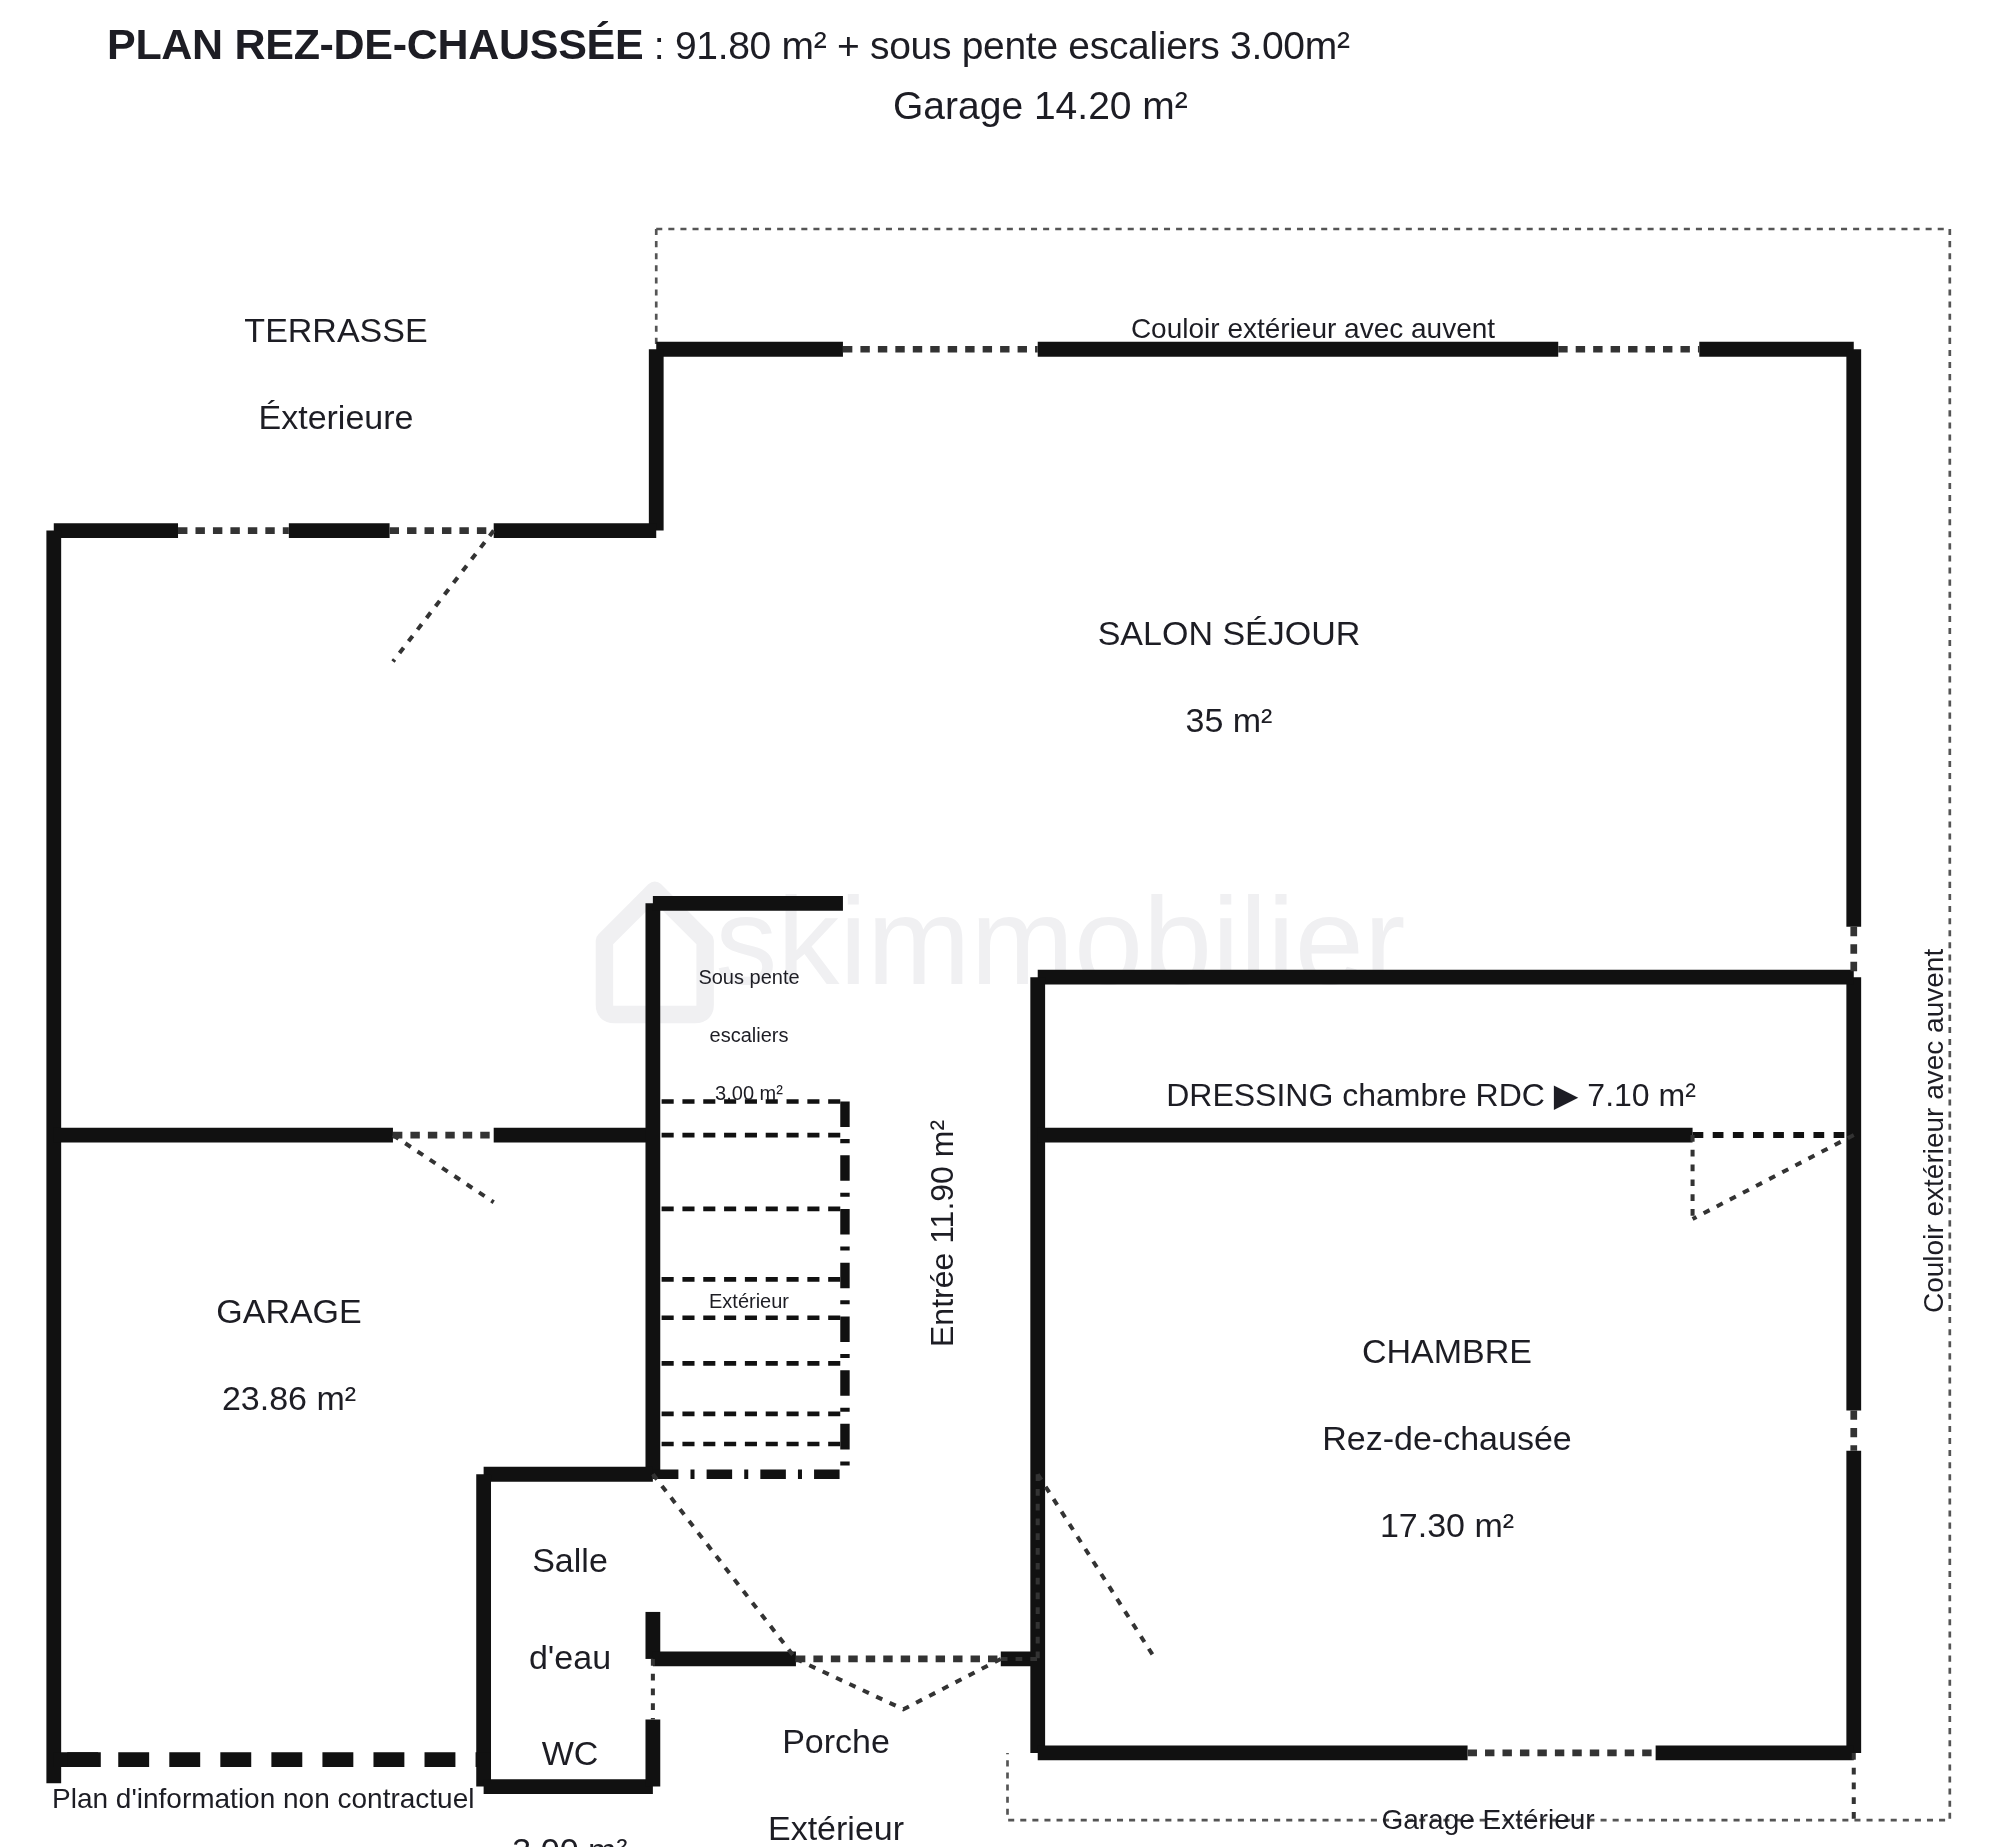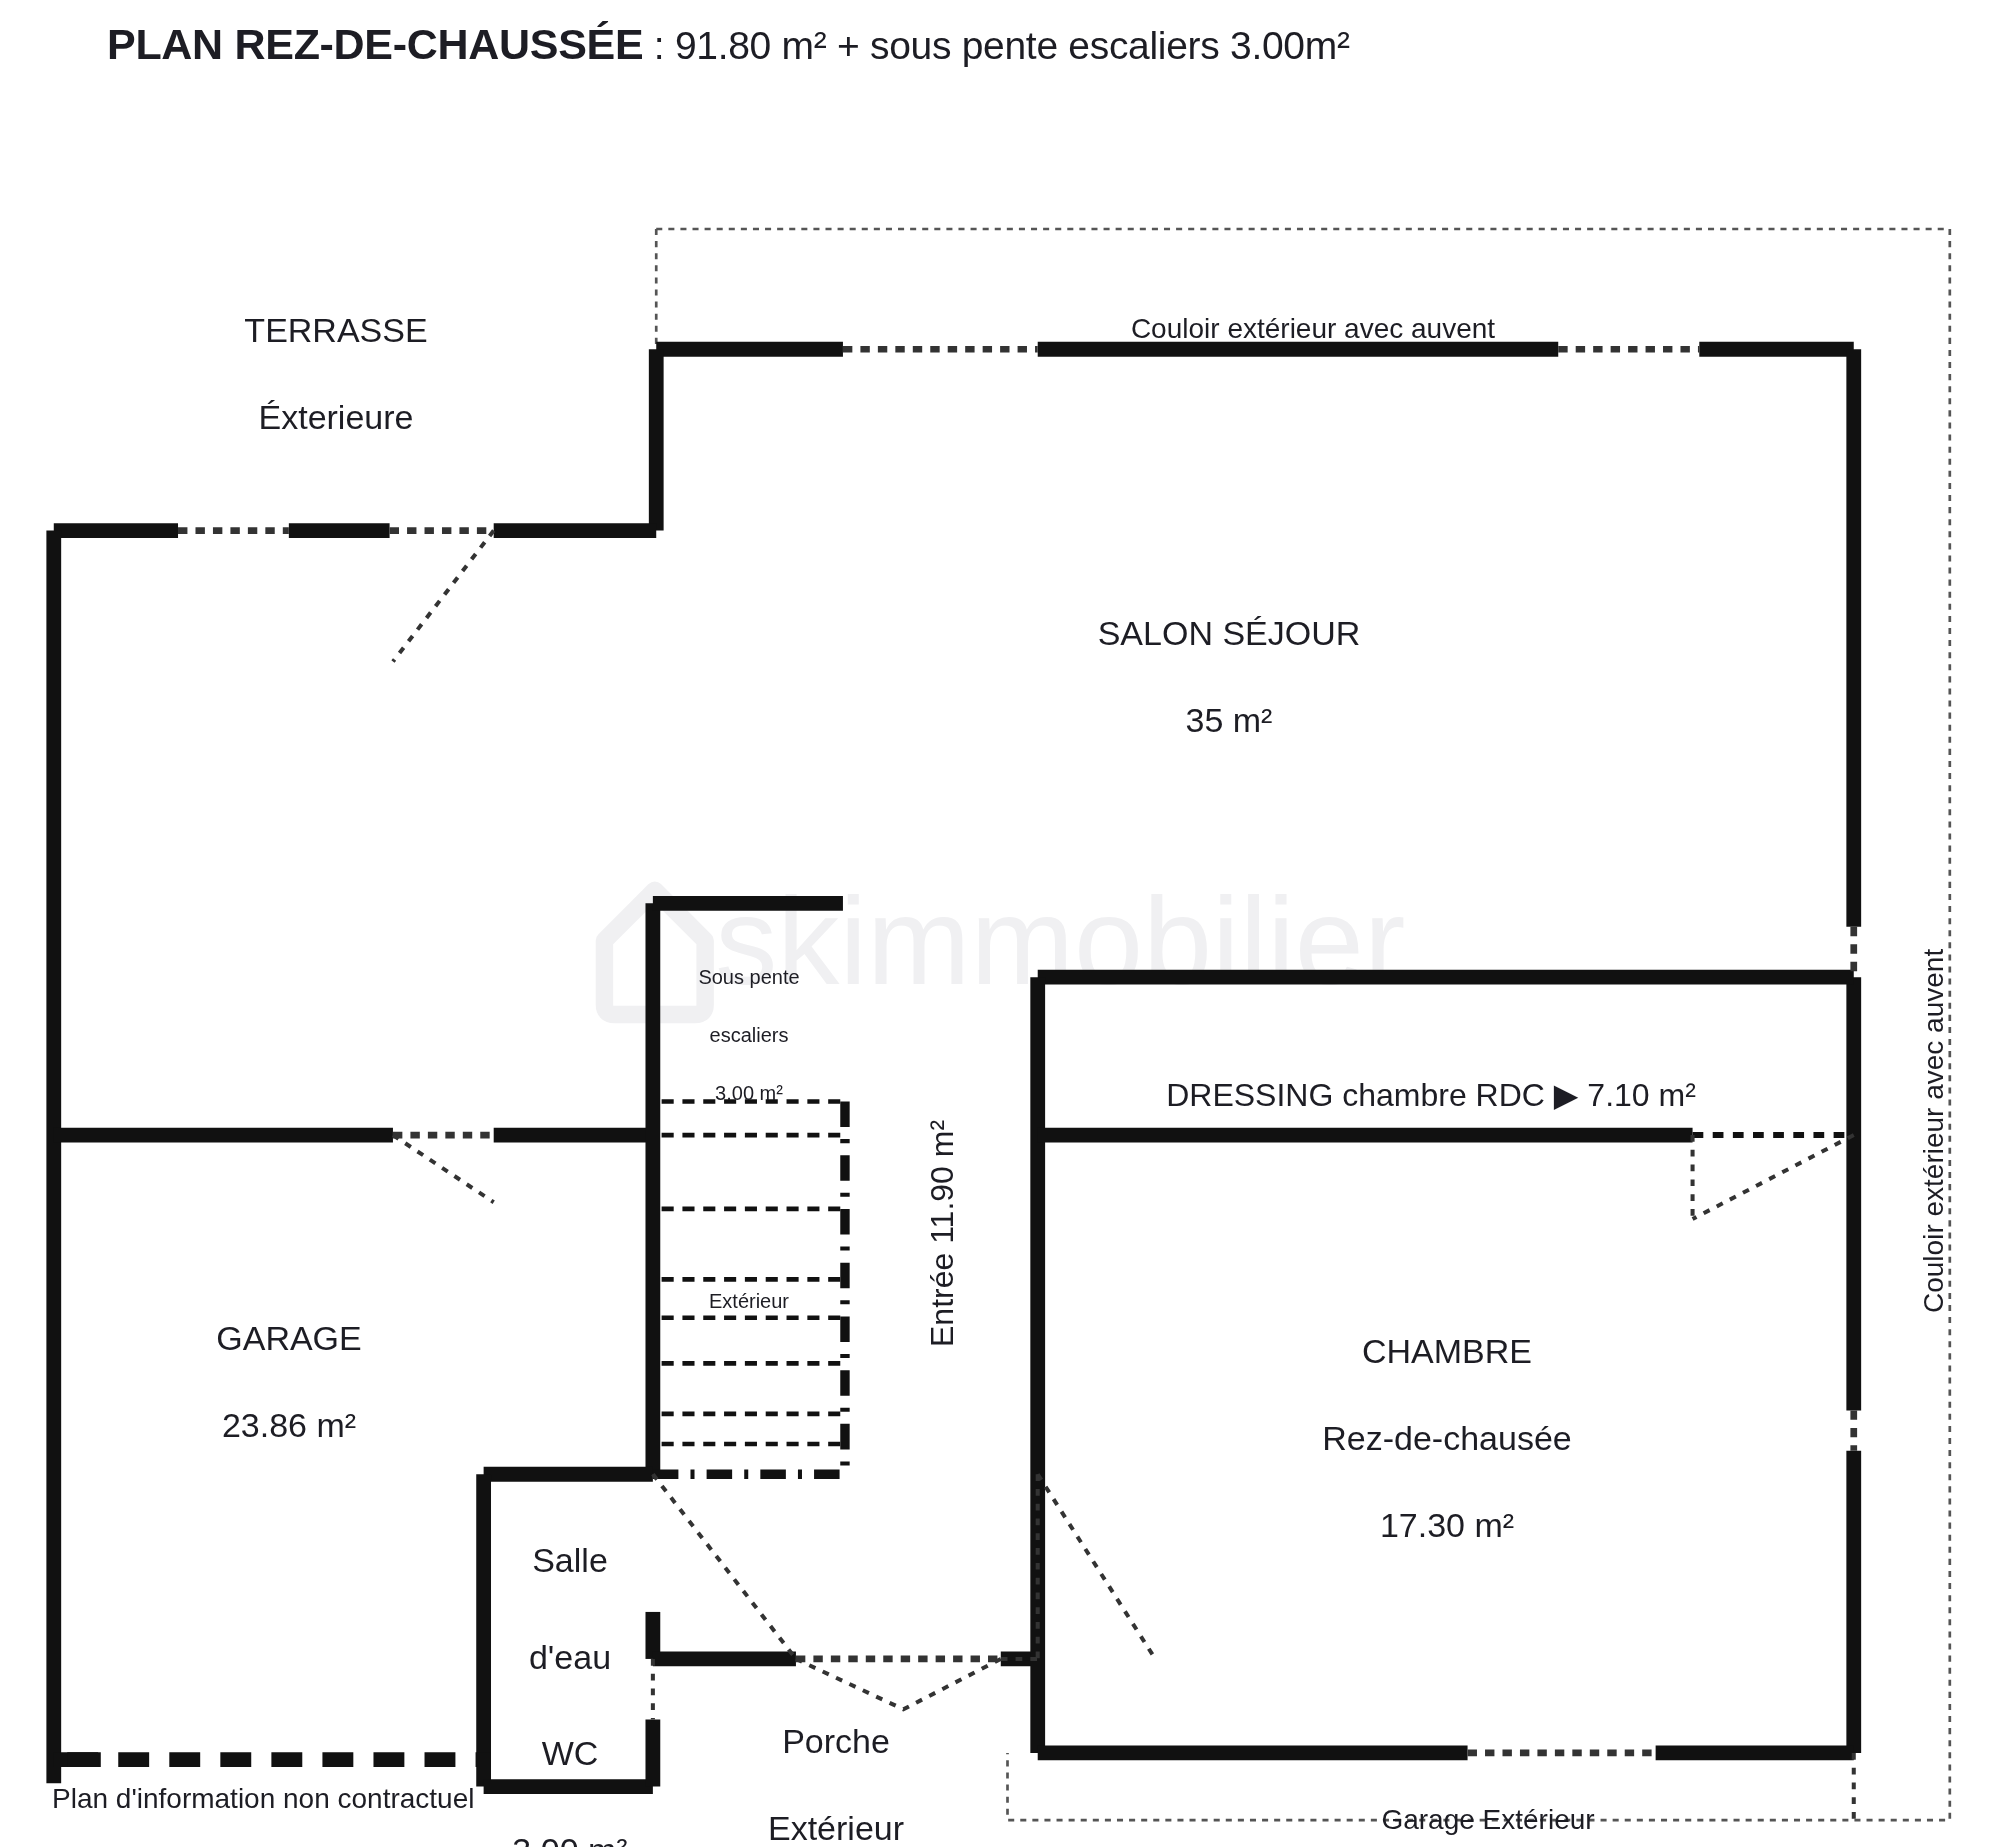--- a/index.html
+++ b/index.html
@@ -43,20 +43,21 @@
 
   .footer-note{position:absolute;left:52px;top:1783px;font-size:28px;white-space:nowrap;}
 </style>
 </head>
 <body>
 
 <div class="plan">
 
   <div class="header">
     <span class="title-line"><span class="title-strong">PLAN REZ-DE-CHAUSSÉE</span><span class="title-rest"> :  91.80 m² + sous pente escaliers 3.00m²</span></span>
+    <span class="subtitle">Garage 14.20 m²</span>
   </div>
 
   <div class="wm">
     <svg viewBox="0 0 1260 250" xmlns="http://www.w3.org/2000/svg">
       <g>
         <path d="M20 120 L95 45 L170 120 L170 215 Q170 230 155 230 L35 230 Q20 230 20 215 Z" fill="none" stroke="#f0f0f2" stroke-width="26" stroke-linejoin="round"></path>
       </g>
       <text x="185" y="185" font-family="Liberation Sans, sans-serif" font-size="185" fill="#f0f0f2">skimmobilier</text>
     </svg>
   </div>
@@ -177,21 +178,21 @@
   <div class="lbl center t-md" style="left:1313px;top:275px;">
     <span>Couloir extérieur avec auvent</span>
   </div>
 
   <div class="lbl center t-xl" style="left:1229px;top:568px;">
     <span>SALON SÉJOUR</span><br>
     <span>35 m²</span>
   </div>
 
 
-  <div class="lbl center t-xl" style="left:289px;top:1273px;">
+  <div class="lbl center t-xl" style="left:289px;top:1246px;">
     <span>GARAGE</span><br>
     <span>23.86 m²</span>
   </div>
 
   <div class="lbl center t-xs" style="left:749px;top:934px;line-height:1.45;">
     <span>Sous pente</span><br>
     <span>escaliers</span><br>
     <span>3.00 m²</span>
   </div>
 

